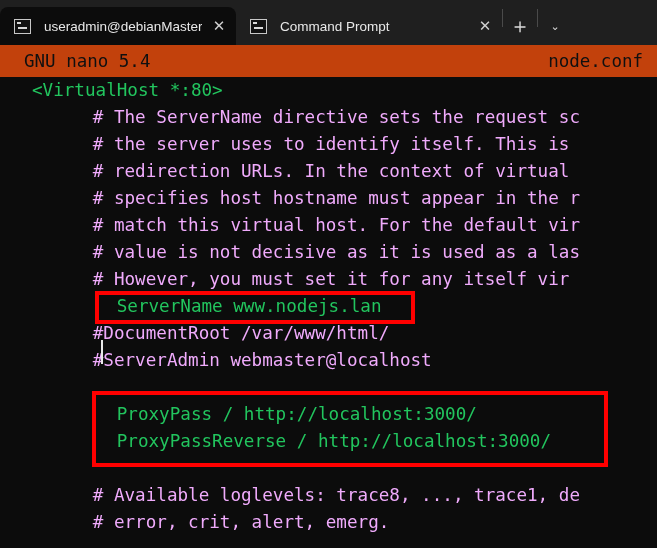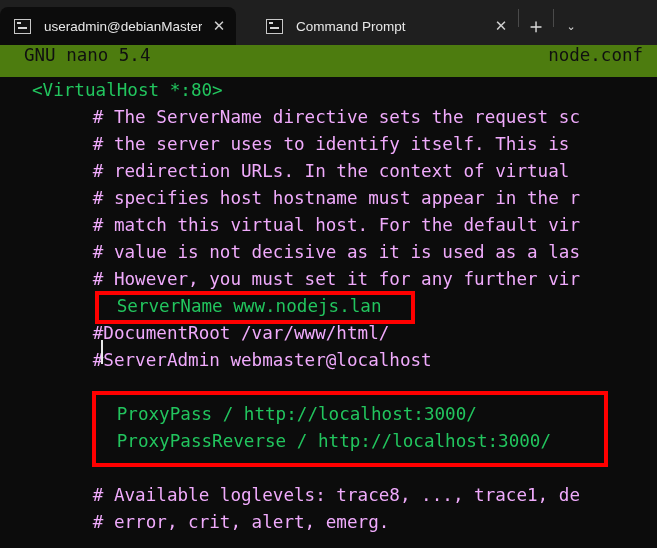--- a/index.html
+++ b/index.html
@@ -30,21 +30,20 @@
   }
   .tab.active{
     background:#0c0c0c;
     border-top-left-radius:8px;
     border-top-right-radius:8px;
     width:236px;
   }
   .tab.inactive{
     background:#1f1f1f;
     width:266px;
-    margin-left:16px;
   }
   .tab-icon{
     width:17px; height:15px;
     background:#111;
     border:1px solid #c8c8c8;
     position:relative;
     flex:0 0 auto;
     margin-right:13px;
   }
   .tab-icon::before{
@@ -73,22 +72,22 @@
     color:#d8d8d8;
     font-family:"Liberation Sans", sans-serif;
     flex:0 0 auto;
   }
   .ctl.plus{ font-size:21px; font-weight:300; }
   .ctl.chev{ font-size:11px; }
 
   
   .nano-bar{
     position:absolute; left:0; top:45px; width:657px; height:32px;
-    background:#4d7c0f; color:#101010;
-    display:flex; align-items:flex-start;
+    background:#c2410c; color:#101010;
+    display:flex; align-items:center;
     font-family:"DejaVu Sans Mono", monospace;
     font-size:17.5px;
     letter-spacing:0px;
     white-space:pre;
     overflow:hidden;
   }
   .nano-left{ padding-left:24px; }
   .nano-right{ margin-left:auto; padding-right:14px; }
 
   
@@ -157,21 +156,21 @@
   </div>
 
   <div class="editor" id="editor">
       <div class="line c-plain">&lt;VirtualHost *:80&gt;</div>
       <div class="line c-comment">        # The ServerName directive sets the request sc</div>
       <div class="line c-comment">        # the server uses to identify itself. This is </div>
       <div class="line c-comment">        # redirection URLs. In the context of virtual </div>
       <div class="line c-comment">        # specifies host hostname must appear in the r</div>
       <div class="line c-comment">        # match this virtual host. For the default vir</div>
       <div class="line c-comment">        # value is not decisive as it is used as a las</div>
-      <div class="line c-comment">        # However, you must set it for any further vir</div>
+      <div class="line c-comment">        # However, you must set it for any itself vir</div>
       <div class="line c-plain">        ServerName www.nodejs.lan</div>
       <div class="line c-comment">        #DocumentRoot /var/www/html/</div>
       <div class="line c-comment">        #ServerAdmin webmaster@localhost</div>
       <div class="line c-plain">&nbsp;</div>
       <div class="line c-plain">        ProxyPass / http://localhost:3000/</div>
       <div class="line c-plain">        ProxyPassReverse / http://localhost:3000/</div>
       <div class="line c-plain">&nbsp;</div>
       <div class="line c-comment">        # Available loglevels: trace8, ..., trace1, de</div>
       <div class="line c-comment">        # error, crit, alert, emerg.</div>
     </div>

